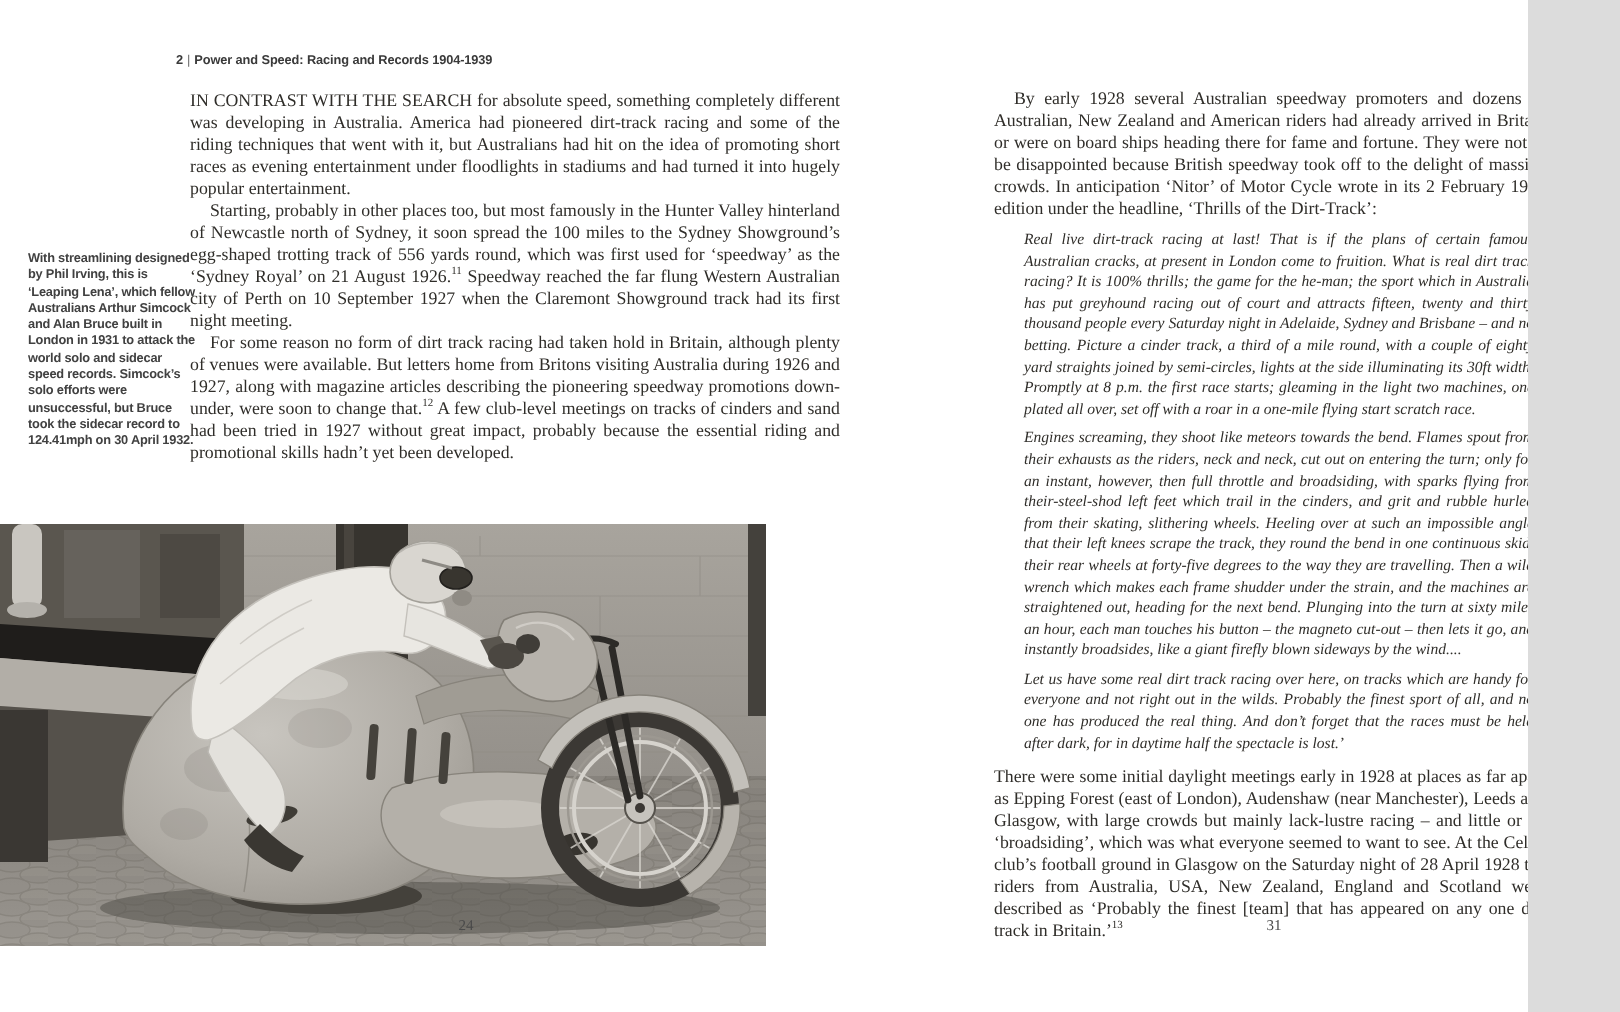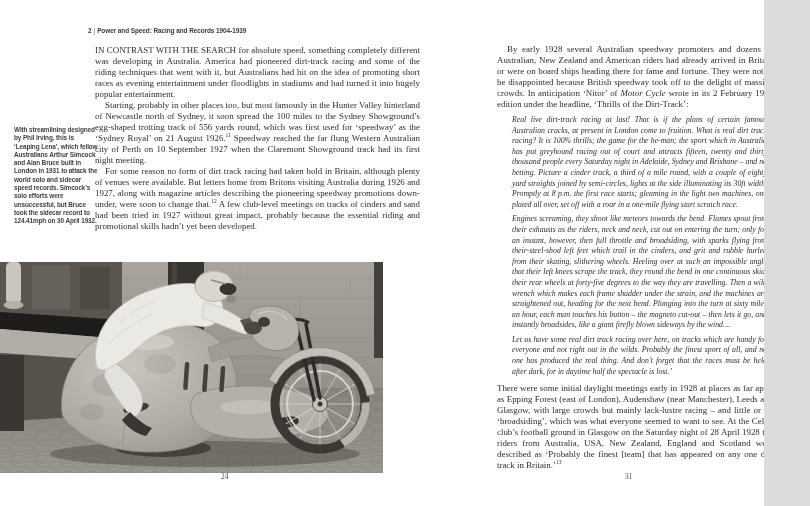--- a/index.html
+++ b/index.html
@@ -19,25 +19,25 @@
   
   .caption{position:absolute;left:14px;top:126px;width:84px;
     font-family:"Liberation Sans","DejaVu Sans",sans-serif;font-weight:700;
     font-size:6.4px;line-height:8.3px;letter-spacing:-0.1px;color:#414141;}
   
   .body-right{position:absolute;left:497px;top:44px;width:276px;
     font-size:8.9px;line-height:11px;text-align:justify;}
   .quote{font-size:7.8px;line-height:10.6px;margin:5px 6px 0 15px !important;text-align:justify;font-style:italic;}
   .quote + .quote{margin-top:4px !important;}
   .after-quote{margin-top:6px !important;}
-  .ital{font-style:italic;}
+  .ital{}
   
   .photo{position:absolute;left:0;top:262px;width:383px;height:211px;display:block;}
   
-  .pagenum{position:absolute;top:472px;width:24px;
+  .pagenum{position:absolute;top:458px;width:24px;text-align:center;
     font-size:7.5px;color:#4a4a4a;}
   .pn-left{left:221px;}
   .pn-right{left:625px;}
 </style>
 </head>
 <body>
 
 <div class="stage">
 
   <div>

